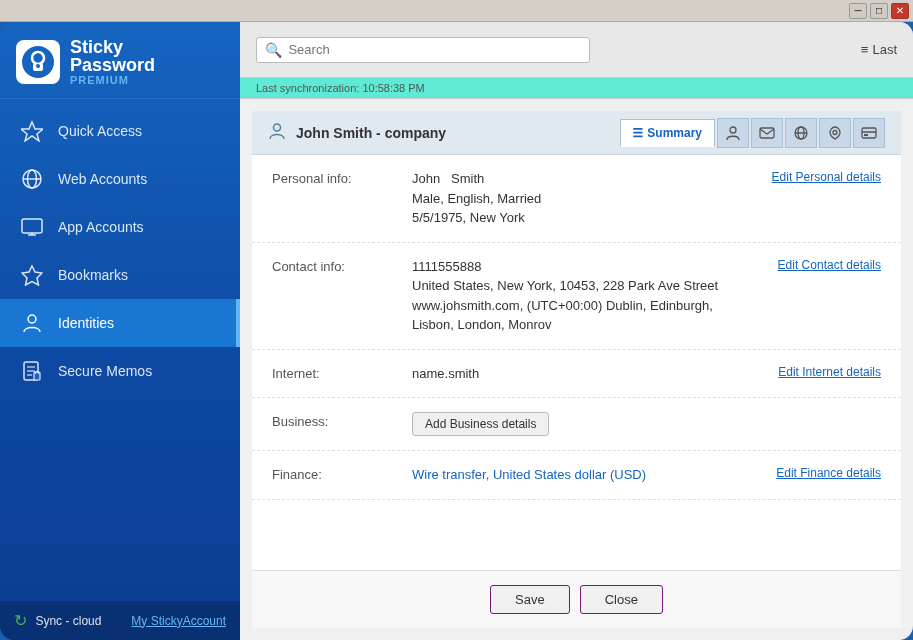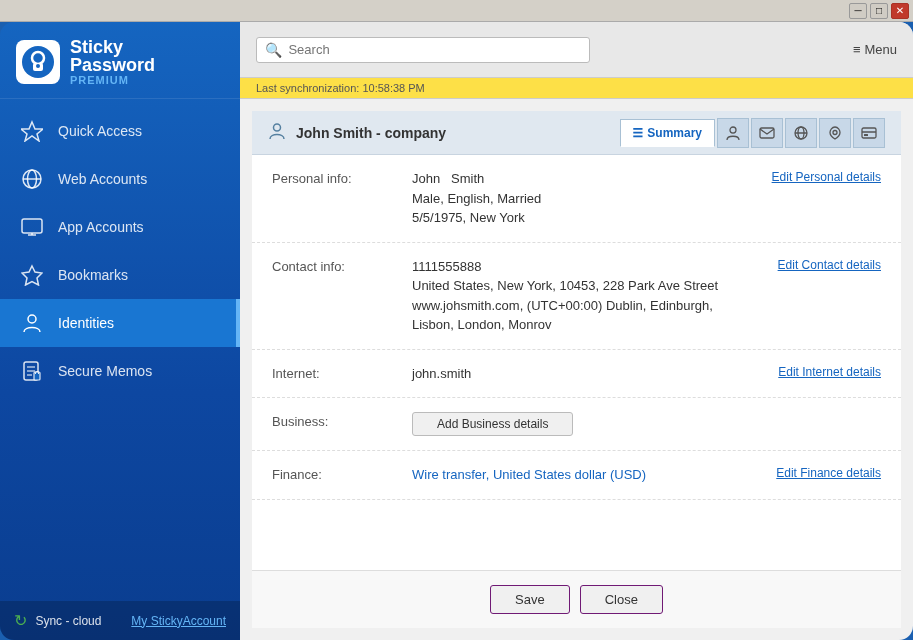--- a/index.html
+++ b/index.html
@@ -225,21 +225,21 @@
       flex-shrink: 0;
     }
     .edit-link {
       color: #1565c0;
       text-decoration: underline;
       cursor: pointer;
       font-size: 12px;
       white-space: nowrap;
     }
     .add-btn {
-      padding: 4px 24px;
+      padding: 4px 12px;
       background: #f0f0f0;
       border: 1px solid #bbb;
       border-radius: 3px;
       cursor: pointer;
       font-size: 12px;
       color: #333;
     }
 
     
     .detail-footer {
@@ -361,25 +361,25 @@
 
   <div class="content-area">
 
     <div class="top-bar">
       <div class="search-box">
         <span class="search-icon-box">🔍</span>
         <input type="text" placeholder="Search" style="">
       </div>
       <div class="menu-btn">
         <span>≡</span>
-        <span>Menu</span>
+        <span>Last</span>
       </div>
     </div>
 
-    <div style="background:#fde047; padding:4px 16px; font-size:11px; color:#555; border-bottom:1px solid #ccc; flex-shrink:0;">
+    <div style="background:#5eead4; padding:4px 16px; font-size:11px; color:#555; border-bottom:1px solid #ccc; flex-shrink:0;">
       <span>Last synchronization: 10:58:38 PM</span>
     </div>
 
     <div class="detail-panel">
 
       <div class="detail-header">
         <span class="detail-title-icon">
           <svg width="18" height="18" viewBox="0 0 18 18">
               <circle cx="9" cy="5.5" r="3.5" fill="none" stroke="#5580a0" stroke-width="1.5"></circle>
               <path d="M2,17 C2,11 16,11 16,17" fill="none" stroke="#5580a0" stroke-width="1.5"></path>
@@ -448,21 +448,21 @@
             <div>www.johsmith.com, (UTC+00:00) Dublin, Edinburgh, Lisbon, London, Monrov</div>
           </div>
           <div class="section-edit">
             <span class="edit-link">Edit Contact details</span>
           </div>
         </div>
 
         <div class="section-row">
           <div class="section-label">Internet:</div>
           <div class="section-value">
-            <div>john.smith</div>
+            <div>name.smith</div>
           </div>
           <div class="section-edit">
             <span class="edit-link">Edit Internet details</span>
           </div>
         </div>
 
         <div class="section-row">
           <div class="section-label">Business:</div>
           <div class="section-value">
             <button class="add-btn">Add Business details</button>

